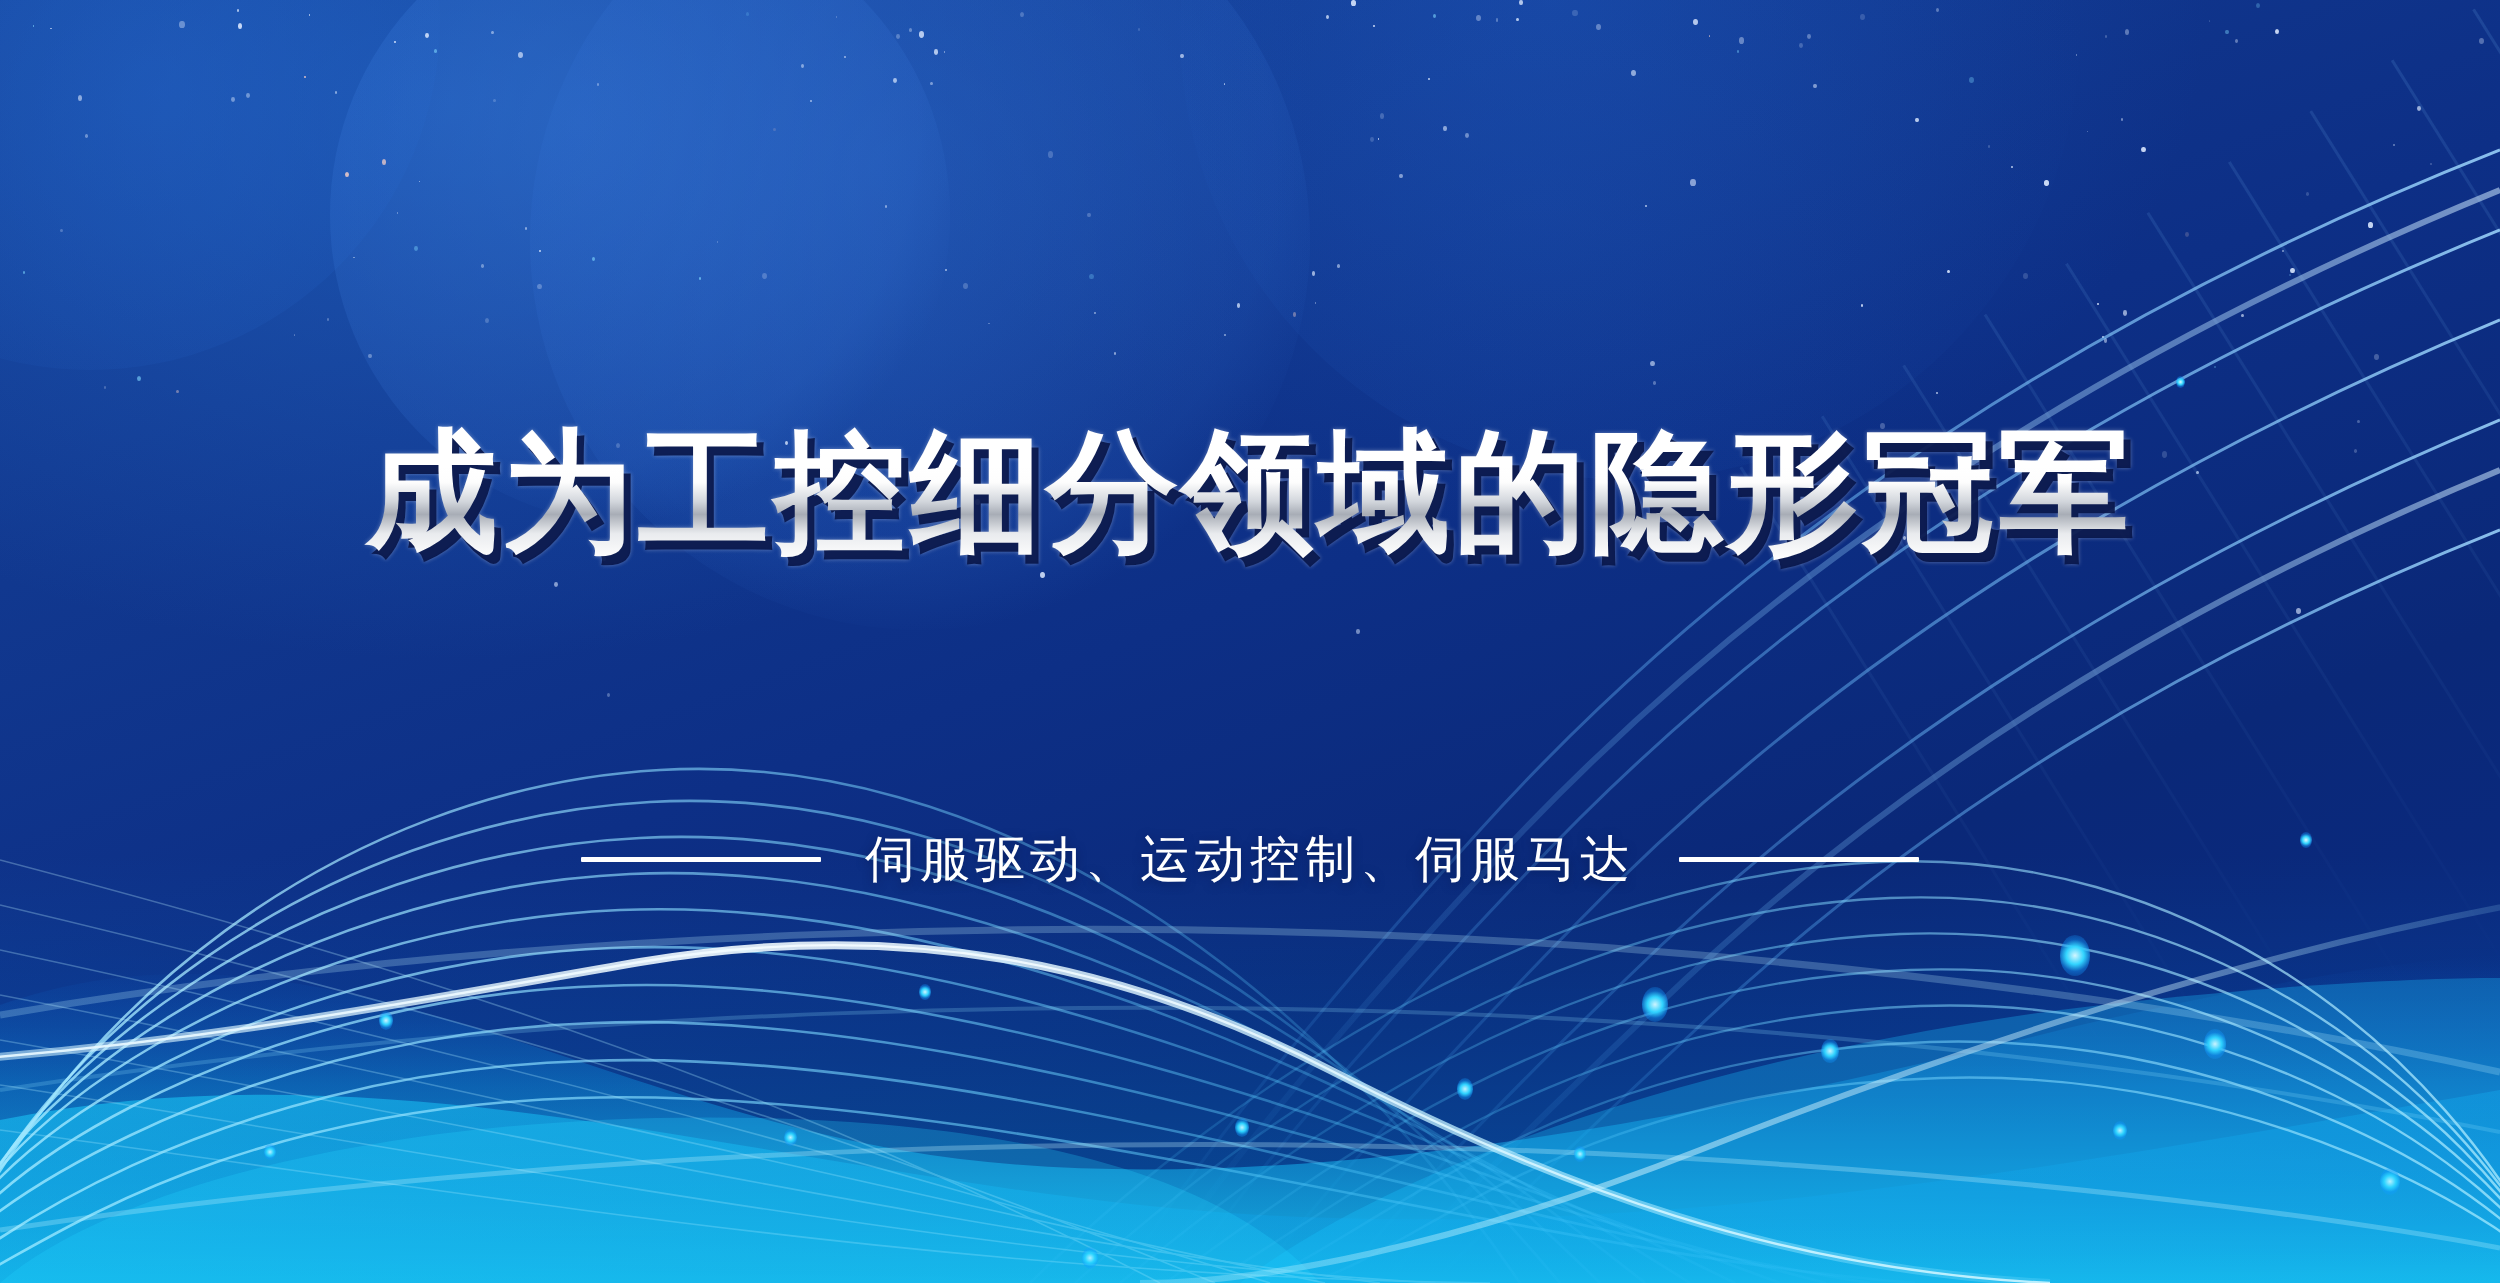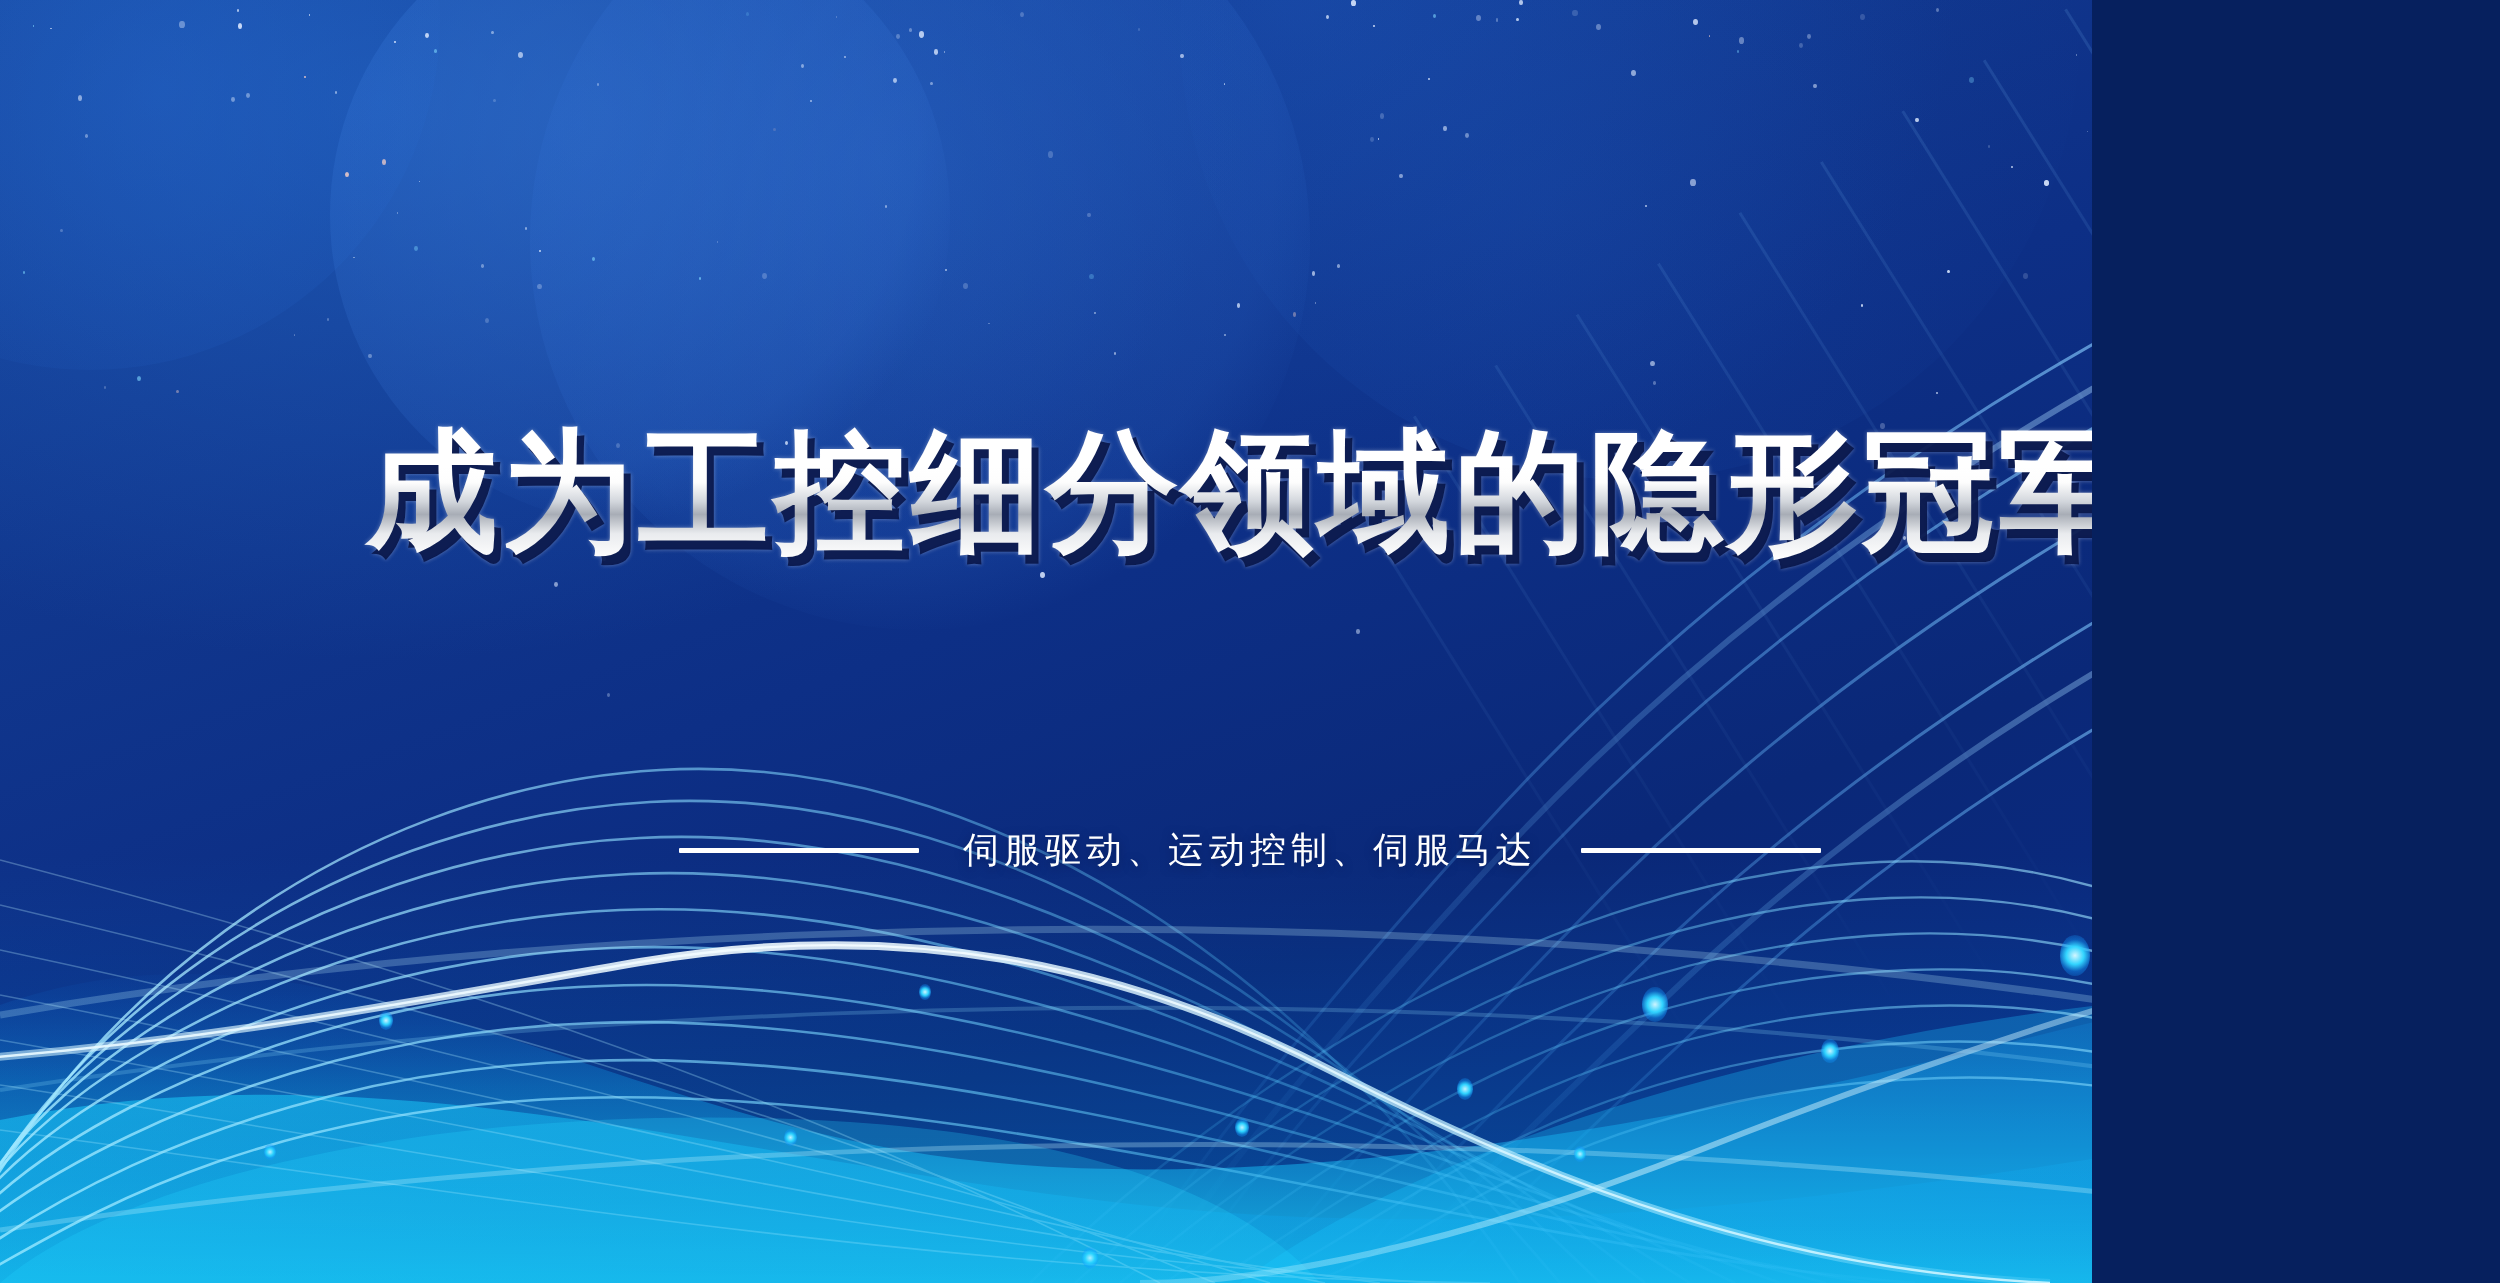--- a/index.html
+++ b/index.html
@@ -1,20 +1,20 @@
 <!DOCTYPE html>
 <html><head>
 <meta charset="utf-8">
 <style>
   html,body{margin:0;padding:0;background:#06205e;}
   body{font-family:"Liberation Sans","DejaVu Sans",sans-serif;}
 
   #banner{
     position:relative;
-    width:2092px;height:1283px;
+    width:2500px;height:1283px;
     overflow:hidden;
     background:
       radial-gradient(ellipse 1400px 900px at 18% 8%, rgba(36,104,200,.55) 0%, rgba(36,104,200,0) 62%),
       radial-gradient(ellipse 1100px 900px at 62% 0%, rgba(30,88,190,.40) 0%, rgba(30,88,190,0) 60%),
       linear-gradient(160deg,#15439b 0%,#123a91 22%,#0d2f86 48%,#0a2878 70%,#0a2b86 100%);
     text-decoration: underline;
   }
 
   
   .blob{position:absolute;border-radius:50%;pointer-events:none;}
@@ -63,21 +63,21 @@
        #ffffff 0%, #ffffff 34%, #fdfdfd 44%,
        #d2d6dc 56%, #a8adb6 64%, #e9ebee 76%, #ffffff 92%);
     -webkit-background-clip:text;background-clip:text;
     -webkit-text-fill-color:transparent;color:transparent;
     filter:drop-shadow(7px 9px 0px rgba(8,22,74,.92)) drop-shadow(0 0 2px rgba(255,255,255,.35));
   }
 
   .subtitle-row{position:absolute;left:0;top:826px;width:2500px;
     display:flex;align-items:center;justify-content:center;gap:44px;}
   .rule{width:240px;height:5px;background:#ffffff;display:block;border-radius:1px;}
-  .subtitle{color:#ffffff;font-size:36px;letter-spacing:5px;white-space:nowrap;
+  .subtitle{color:#ffffff;font-size:50px;letter-spacing:5px;white-space:nowrap;
     text-shadow:0 2px 10px rgba(3,20,70,.55);}
 
   
   .bottom-wash{position:absolute;left:0;bottom:0;width:2500px;height:430px;pointer-events:none;
     background:linear-gradient(180deg, rgba(0,170,255,0) 0%, rgba(0,175,255,.10) 45%, rgba(0,200,255,.24) 100%);}
 </style>
 </head>
 <body>
 
 <div id="banner">

